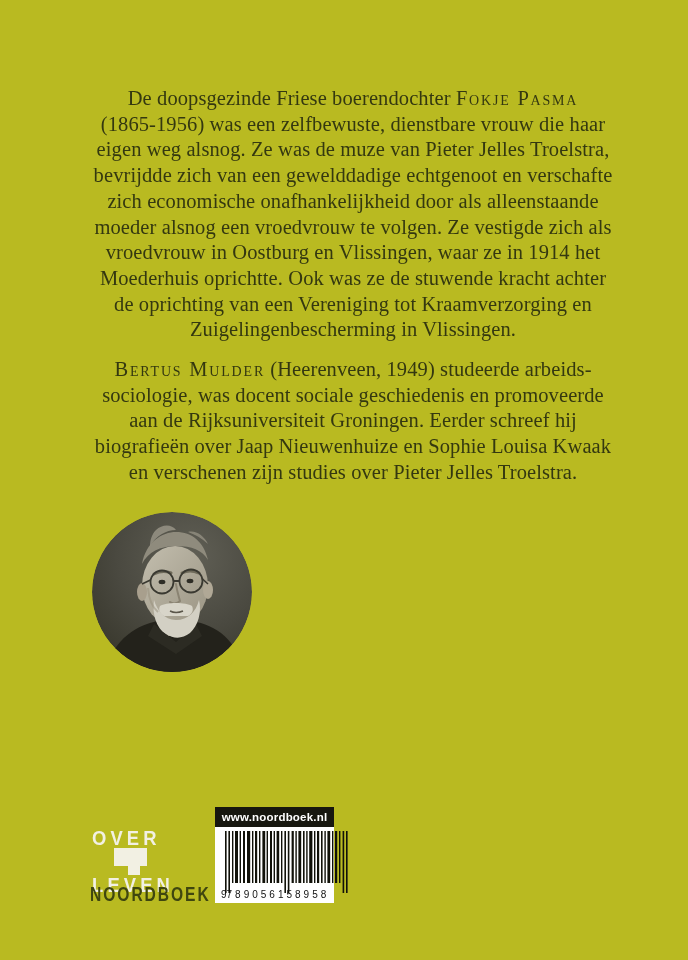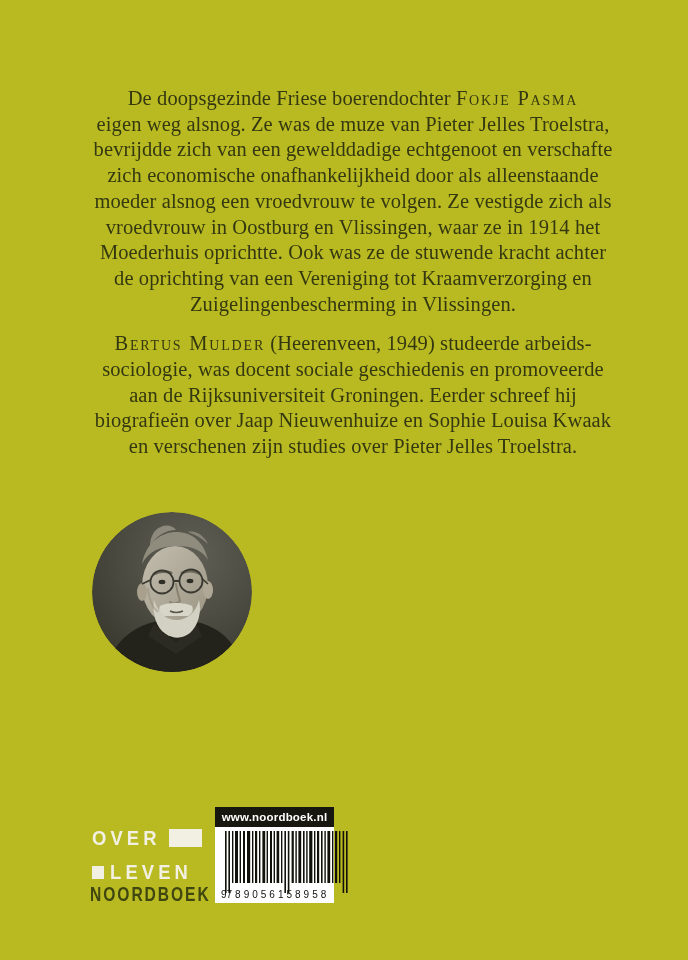--- a/index.html
+++ b/index.html
@@ -35,21 +35,21 @@
     position: absolute;
     left: 92px; top: 512px;
     width: 160px; height: 160px;
     border-radius: 50%;
     overflow: hidden;
   }
   .portrait svg { display: block; }
 
   
   .logo { position: absolute; left: 90px; top: 824px; width: 120px; height: 84px; }
-  .logo-row { position: absolute; display: flex; align-items: center; }
+  .logo-row { position: absolute; display: flex; align-items: center; flex-direction: column; }
   .logo-word {
     font-family: "Liberation Sans", sans-serif;
     font-weight: bold;
     font-size: 20px;
     letter-spacing: 4.5px;
     color: #f2f0e3;
     line-height: 1;
     transform: scaleX(0.92);
     transform-origin: left center;
   }
@@ -102,20 +102,21 @@
 </head>
 <body>
 
 <div class="cover">
 
   <div class="copy">
 
     <div class="para">
       <div class="line"><span>De doopsgezinde Friese boerendochter </span><span class="sc">Fokje Pasma</span></div>
       <div>
+          <div class="line">(1865-1956) was een zelfbewuste, dienstbare vrouw die haar</div>
           <div class="line">eigen weg alsnog. Ze was de muze van Pieter Jelles Troelstra,</div>
           <div class="line">bevrijdde zich van een gewelddadige echtgenoot en verschafte</div>
           <div class="line">zich economische onafhankelijkheid door als alleenstaande</div>
           <div class="line">moeder alsnog een vroedvrouw te volgen. Ze vestigde zich als</div>
           <div class="line">vroedvrouw in Oostburg en Vlissingen, waar ze in 1914 het</div>
           <div class="line">Moederhuis oprichtte. Ook was ze de stuwende kracht achter</div>
           <div class="line">de oprichting van een Vereniging tot Kraamverzorging en</div>
           <div class="line">Zuigelingenbescherming in Vlissingen.</div>
         </div>
     </div>

